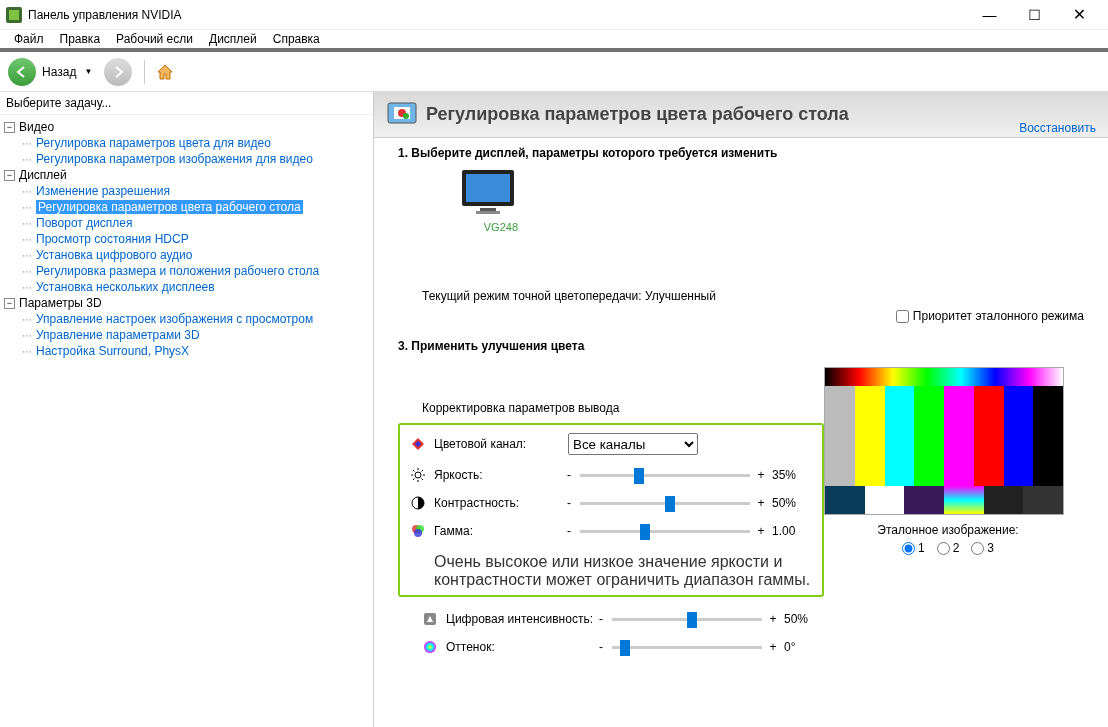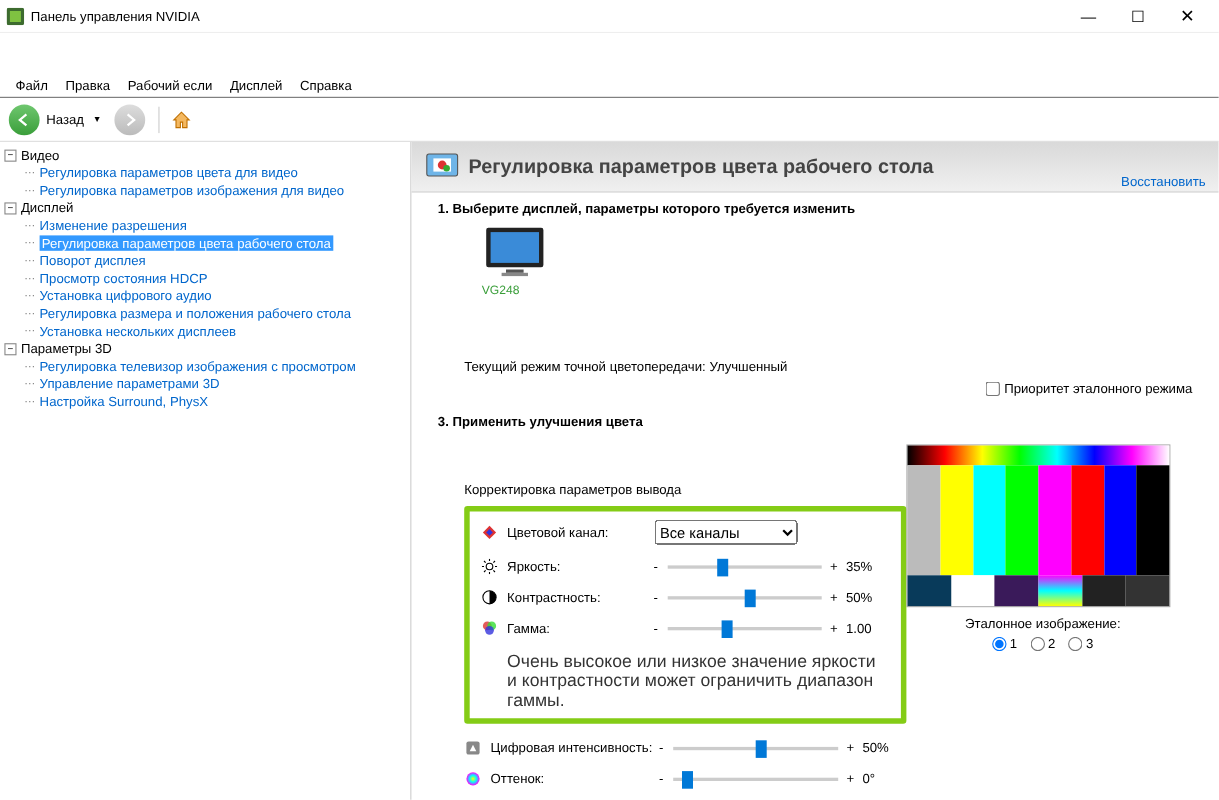--- a/index.html
+++ b/index.html
@@ -6,21 +6,21 @@
 body { font-family: "Segoe UI", Tahoma, sans-serif; font-size: 12px; background: #fff; color: #000; width: 1108px; height: 727px; overflow: hidden; }
 
 
 .titlebar { display: flex; align-items: center; height: 30px; padding: 0 6px; background: #fff; border-bottom: 1px solid #eee; }
 .titlebar .app-icon { width: 16px; height: 16px; margin-right: 6px; display: inline-flex; }
 .titlebar .title { flex: 1; font-size: 12px; }
 .titlebar .win-btn { width: 45px; height: 28px; display: flex; align-items: center; justify-content: center; cursor: pointer; font-size: 14px; }
 .titlebar .win-btn.close { font-size: 16px; }
 
 
-.menubar { display: flex; height: 22px; padding: 0 6px; background: #fff; border-bottom: 1px solid #737373; align-items: center; margin-top: 37px; }
+.menubar { display: flex; height: 22px; padding: 0 6px; background: #fff; border-bottom: 4px solid #737373; align-items: center; }
 .menubar .menu-item { padding: 2px 8px; cursor: pointer; }
 
 
 .toolbar { display: flex; align-items: center; height: 40px; padding: 0 8px; border-bottom: 1px solid #ddd; }
 .nav-btn { width: 28px; height: 28px; border-radius: 50%; background: linear-gradient(#6fc76f, #3a9e3a); display: flex; align-items: center; justify-content: center; cursor: pointer; margin-right: 4px; }
 .nav-btn.fwd { background: linear-gradient(#ddd, #bbb); }
 .nav-label { margin: 0 4px 0 2px; }
 .dropdown-arrow { font-size: 8px; margin-right: 8px; cursor: pointer; padding: 4px; }
 .toolbar-sep { width: 1px; height: 24px; background: #ccc; margin: 0 8px; }
 .home-btn { width: 24px; height: 24px; display: flex; align-items: center; justify-content: center; cursor: pointer; }
@@ -41,32 +41,32 @@
 
 
 .content { flex: 1; overflow: auto; position: relative; }
 .banner { display: flex; align-items: center; height: 46px; background: linear-gradient(#d9d9d9, #f0f0f0); padding: 0 12px; border-bottom: 1px solid #ccc; position: relative; }
 .banner-icon { width: 32px; height: 32px; margin-right: 8px; }
 .banner-title { font-size: 18px; font-weight: bold; color: #444; flex: 1; }
 .banner-restore { color: #0066cc; cursor: pointer; font-size: 12px; align-self: flex-end; padding-bottom: 2px; }
 .description { padding: 12px 40px 12px 60px; font-size: 12px; }
 .section-block { padding: 8px 24px; }
 .section-title { font-weight: bold; margin-bottom: 8px; }
-.display-item { text-align: left; width: 80px; margin-left: 40px; cursor: pointer; }
+.display-item { text-align: right; width: 80px; margin-left: 40px; cursor: pointer; }
 .display-name { color: #3a9e3a; font-size: 11px; margin-top: 2px; }
 .indent { margin-left: 24px; margin-top: 40px; }
 .field-row { margin-bottom: 6px; font-size: 12px; }
 .checkbox-row { display: flex; align-items: center; margin-top: 6px; justify-content: flex-end; }
 .checkbox-row input { margin-right: 4px; }
 
 .content-columns { display: flex; }
 .left-col { flex: 1; }
 .right-col { width: 260px; padding: 6px 12px 6px 0; }
 
-.slider-group { border: 5px solid #84cc16; border-radius: 3px; padding: 8px 10px 4px; margin-left: 24px; margin-top: 4px; }
+.slider-group { border: 2px solid #84cc16; border-radius: 3px; padding: 8px 10px 4px; margin-top: 4px; }
 .slider-heading { font-size: 12px; margin-bottom: 8px; }
 .slider-row { display: flex; align-items: center; margin-bottom: 8px; }
 .slider-icon { width: 16px; height: 16px; margin-right: 8px; display: flex; align-items: center; justify-content: center; }
 .slider-label { width: 130px; }
 .slider-minus { width: 10px; text-align: center; }
 .slider-track-wrap { flex: 1; position: relative; height: 20px; display: flex; align-items: center; margin: 0 6px; }
 .slider-track { width: 100%; height: 3px; background: #ccc; position: relative; }
 .slider-thumb { position: absolute; top: -6px; width: 10px; height: 16px; background: #0078d7; cursor: pointer; }
 .slider-plus { width: 10px; text-align: center; }
 .slider-value { width: 40px; text-align: left; margin-left: 6px; }
@@ -128,20 +128,21 @@
   <span class="home-btn">
     <svg width="20" height="20">
         <path d="M10 3 L3 10 L5 10 L5 17 L9 17 L9 12 L11 12 L11 17 L15 17 L15 10 L17 10 Z" fill="#f4b860" stroke="#c07000"></path>
       </svg>
   </span>
 </div>
 
 <div class="main">
 
   <div class="sidebar">
+    <div class="sidebar-header">Выберите задачу...</div>
     <div class="tree">
 
       <div class="tree-node">
         <span class="tree-toggle">−</span>
         <span class="tree-label">Видео</span>
       </div>
       <div class="tree-children">
         <div class="tree-leaf">
             <span class="tree-leaf-dash">⋯</span>
             <span class="tree-leaf-label">Регулировка параметров цвета для видео</span>
@@ -187,21 +188,21 @@
           </div>
       </div>
 
       <div class="tree-node">
         <span class="tree-toggle">−</span>
         <span class="tree-label">Параметры 3D</span>
       </div>
       <div class="tree-children">
         <div class="tree-leaf">
             <span class="tree-leaf-dash">⋯</span>
-            <span class="tree-leaf-label">Регулировка телевизор изображения с просмотром</span>
+            <span class="tree-leaf-label">Управление настроек изображения с просмотром</span>
           </div>
         <div class="tree-leaf">
             <span class="tree-leaf-dash">⋯</span>
             <span class="tree-leaf-label">Управление параметрами 3D</span>
           </div>
         <div class="tree-leaf">
             <span class="tree-leaf-dash">⋯</span>
             <span class="tree-leaf-label">Настройка Surround, PhysX</span>
           </div>
       </div>

